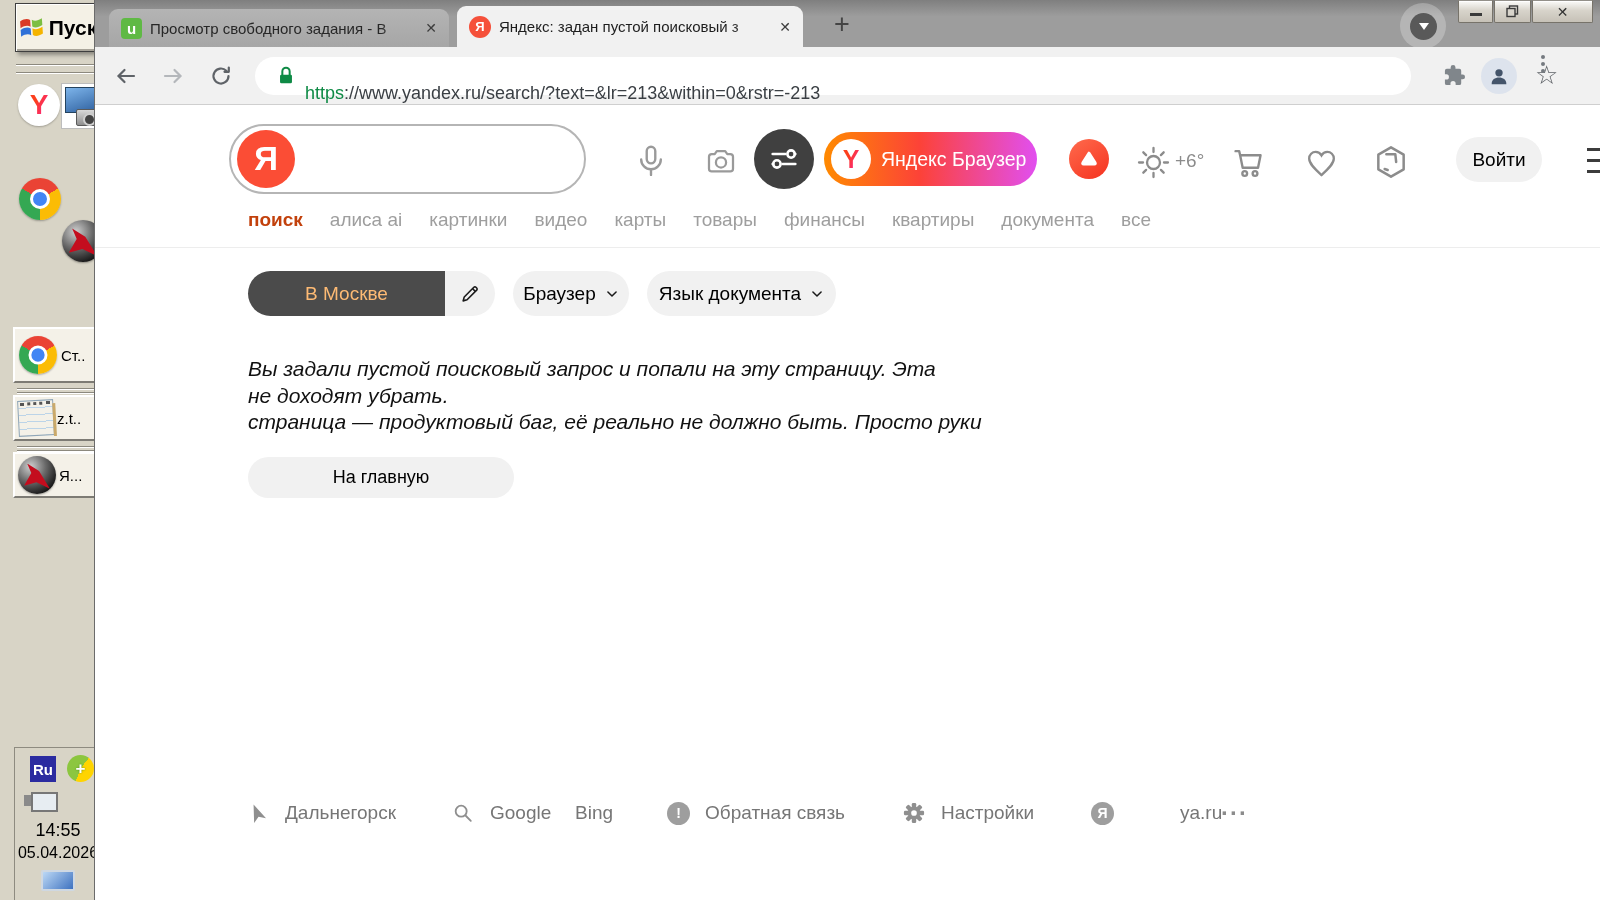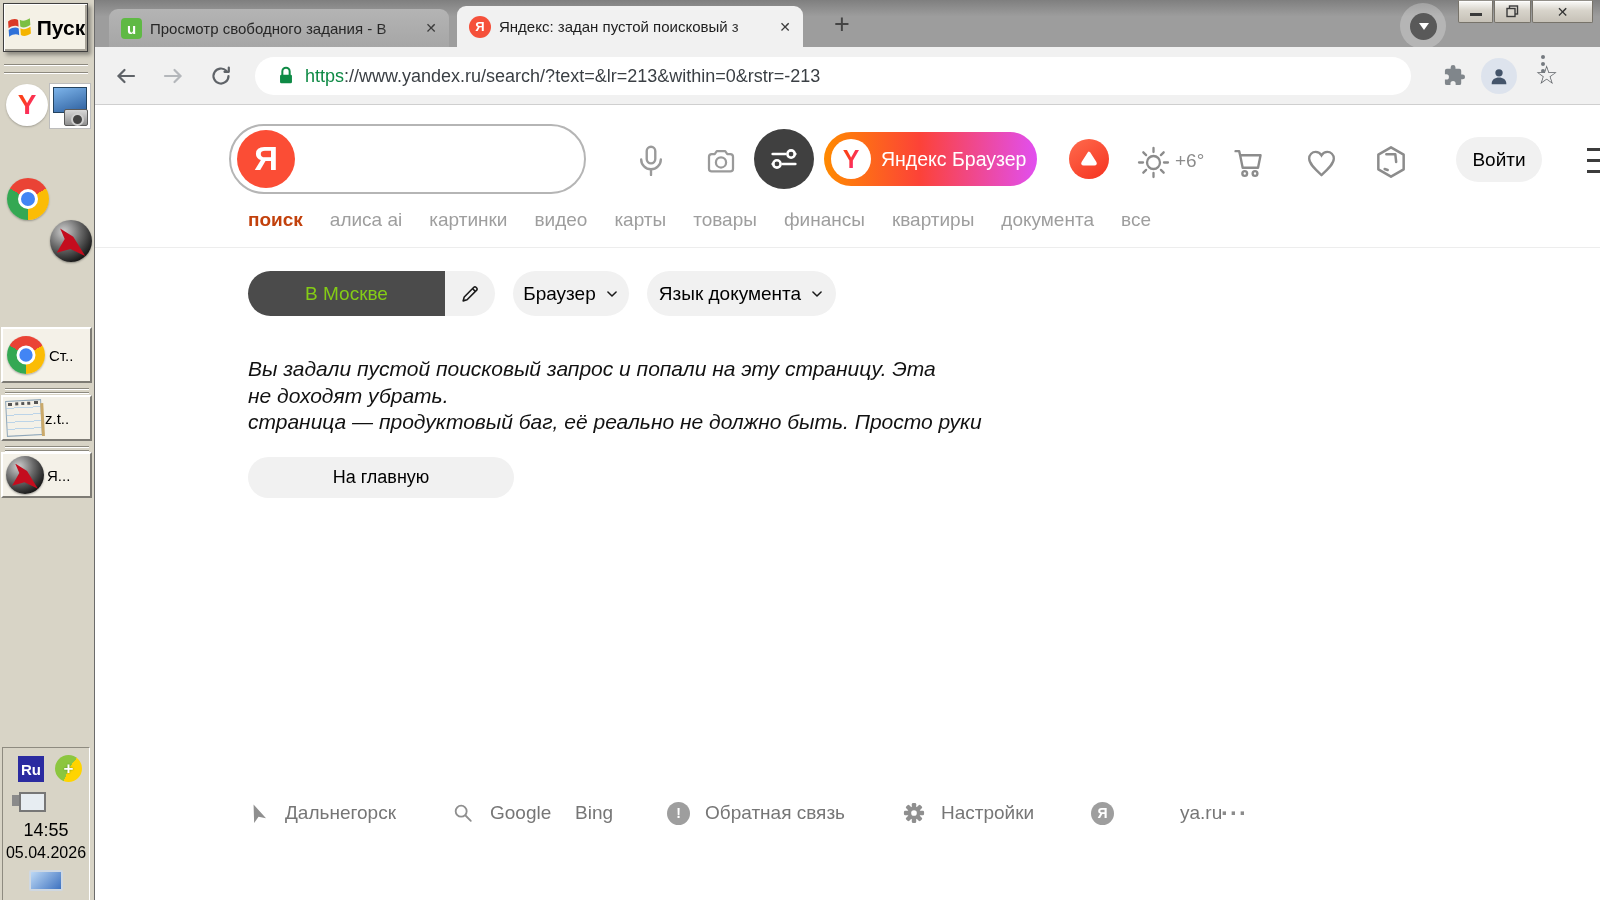--- a/index.html
+++ b/index.html
@@ -1,20 +1,20 @@
 <!DOCTYPE html>
 <html><head>
 <meta charset="utf-8">
 <style>
   * { margin:0; padding:0; box-sizing:border-box; }
   html,body { width:1600px; height:900px; overflow:hidden; background:#d8d4c6;
     font-family:"Liberation Sans","DejaVu Sans",sans-serif; }
 
   
-  .desktop { position:absolute; left:0; top:0; width:94px; height:644px; background:#d8d4c6; }
+  .desktop { position:absolute; left:12px; top:0; width:94px; height:644px; background:#d8d4c6; }
   .start-btn { position:absolute; left:3px; top:3px; width:85px; height:49px; background:#f4f1e6;
     border:1px solid #3f3f3f; box-shadow:inset 1px 1px 0 #fff, inset -2px -2px 0 #a8a499, 3px 3px 4px rgba(0,0,0,.35);
     display:flex; align-items:center; justify-content:center; gap:4px; cursor:pointer; }
   .start-btn span { font-size:21px; font-weight:bold; color:#000; }
   .groove { position:absolute; left:4px; width:84px; height:2px; border-top:1px solid #8c897e; border-bottom:1px solid #ffffff; }
   .tb-groove { width:84px; height:2px; border-top:1px solid #8c897e; border-bottom:1px solid #ffffff; margin:2px auto; }
 
   .d-icon { position:absolute; cursor:pointer; }
   .ya-ball { width:42px; height:42px; border-radius:50%; background:#fff; box-shadow:0 1px 2px rgba(0,0,0,.25);
     display:flex; align-items:center; justify-content:center; font-size:28px; }
@@ -91,21 +91,21 @@
     display:flex; align-items:center; justify-content:center; cursor:pointer; }
   .win-min { left:1363px; width:35px; }
   .win-min i { width:12px; height:3px; background:#3a3a3a; margin-top:6px; }
   .win-restore { left:1399px; width:37px; }
   .win-close { left:1437px; width:61px; }
   .win-close::before { content:"✕"; font-weight:bold; font-size:14px; color:#333; }
 
   .toolbar { position:absolute; left:0; top:47px; width:100%; height:58px; background:#f1f1f1; border-bottom:1px solid #cfcfcf; }
   .navbtn { position:absolute; top:17px; width:24px; height:24px; cursor:pointer; }
   .omnibox { position:absolute; left:160px; top:10px; width:1156px; height:38px; background:#fff; border-radius:19px; }
-  .url { position:absolute; left:50px; top:0; line-height:38px; font-size:18px; color:#3a3f44; white-space:nowrap; }
+  .url { position:absolute; left:50px; top:17px; line-height:38px; font-size:18px; color:#3a3f44; white-space:nowrap; }
   .url .scheme { color:#0e8a45; }
   .lock { position:absolute; left:20px; top:8px; }
   .star { position:absolute; left:1280px; top:3px; font-size:26px; color:#5f6368; cursor:pointer; }
   .puzzle { position:absolute; left:1348px; top:17px; cursor:pointer; }
   .avatar { position:absolute; left:1386px; top:11px; width:36px; height:36px; border-radius:50%; background:#dde3ed;
     display:flex; align-items:center; justify-content:center; cursor:pointer; }
   .menu-dots { position:absolute; left:1446px; top:8px; font-size:22px; color:#5f6368; letter-spacing:0; line-height:14px; cursor:pointer;
     display:flex; flex-direction:column; gap:3px; }
   .menu-dots b { width:4px; height:4px; border-radius:50%; background:#757a80; }
 
@@ -131,21 +131,21 @@
     font-size:19px; color:#000; display:flex; align-items:center; justify-content:center; cursor:pointer; }
   .burger { position:absolute; left:1492px; top:42px; width:40px; cursor:pointer; }
   .burger b { display:block; width:40px; height:3px; background:#3c3c3c; margin-bottom:8px; }
 
   .nav-row { position:absolute; left:153px; top:103px; display:flex; gap:27px; font-size:19px; }
   .nav-item { color:#9e9e9e; cursor:pointer; white-space:nowrap; }
   .nav-item.active { color:#c2410c; font-weight:bold; }
   .page-divider { position:absolute; left:0; top:141px; width:100%; height:0; border-bottom:1px solid #ededed; }
 
   .filters { position:absolute; left:153px; top:165px; height:45px; display:flex; }
-  .loc-pill { width:197px; height:45px; background:#4b4b4b; color:#84cc16; font-size:19px; border-radius:23px 0 0 23px;
+  .loc-pill { width:197px; height:45px; background:#4b4b4b; color:#fdba74; font-size:19px; border-radius:23px 0 0 23px;
     display:flex; align-items:center; justify-content:center; cursor:pointer; }
   .pencil-btn { width:50px; height:45px; background:#f1f1f1; border-radius:0 23px 23px 0;
     display:flex; align-items:center; justify-content:center; cursor:pointer; }
   .drop-pill { height:45px; background:#f1f1f1; border-radius:23px; font-size:19px; color:#000;
     display:flex; align-items:center; justify-content:center; gap:9px; cursor:pointer; }
   .period-pill { width:116px; margin-left:18px; }
   .lang-pill { width:189px; margin-left:18px; }
 
   .message { position:absolute; left:153px; top:250px; font-size:21px; line-height:26.5px; color:#111;font-style:italic; }
   .home-btn { position:absolute; left:153px; top:351px; width:266px; height:41px; border-radius:21px; background:#f1f1f1;

